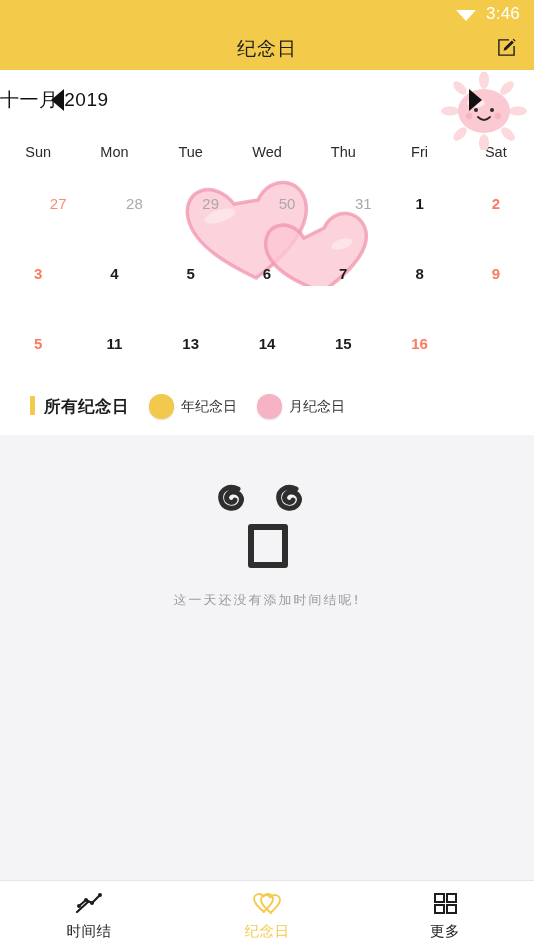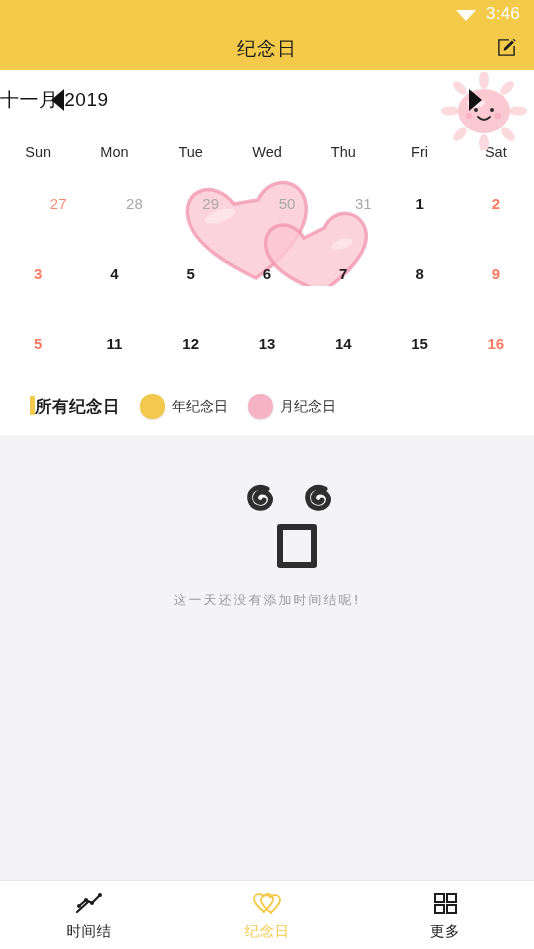--- a/index.html
+++ b/index.html
@@ -136,21 +136,21 @@
   .day.other.we{ color: #f98e74; font-weight: 400; }
 
   
   .legend {
     display: flex; align-items: center;
     padding: 10px 0 16px 30px;
     gap: 14px;
     background: #ffffff;
     flex: 0 0 auto;
   }
-  .legend-title-wrap { display: flex; align-items: flex-start; }
+  .legend-title-wrap { display: flex; align-items: flex-start; gap: 9px; }
   .legend-bar {
     width: 5px; height: 19px;
     background: #f3ca4a;
     border-radius: 1px;
   }
   .legend-title {
     font-size: 16.5px;
     font-weight: 700;
     color: #1d1d1d;
     letter-spacing: .5px;
@@ -168,21 +168,21 @@
   
   .body-area {
     flex: 1 1 auto;
     background: #f4f4f6;
     position: relative;
     display: flex;
     justify-content: center;
   }
   .empty-state {
     margin-top: 36px;
-    display: flex; flex-direction: column; align-items: flex-end;
+    display: flex; flex-direction: column; align-items: center;
   }
   .empty-face { width: 130px; height: 110px; display: block; }
   .empty-text {
     margin-top: 10px;
     font-size: 13px;
     color: #9a9a9a;
     letter-spacing: 2px;
     font-family: "DejaVu Sans", sans-serif;
     transform: scaleY(.94);
   }
@@ -298,21 +298,20 @@
           <div class="day cur we">2</div>
           <div class="day cur we">3</div>
           <div class="day cur">4</div>
           <div class="day cur">5</div>
           <div class="day cur">6</div>
           <div class="day cur">7</div>
           <div class="day cur">8</div>
           <div class="day cur we">9</div>
           <div class="day cur we">5</div>
           <div class="day cur">11</div>
-          <div class="day cur">12</div>
           <div class="day cur">13</div>
           <div class="day cur">14</div>
           <div class="day cur">15</div>
           <div class="day cur we">16</div>
         </div>
     </div>
   </div>
 
   <div class="legend">
     <div class="legend-title-wrap">

